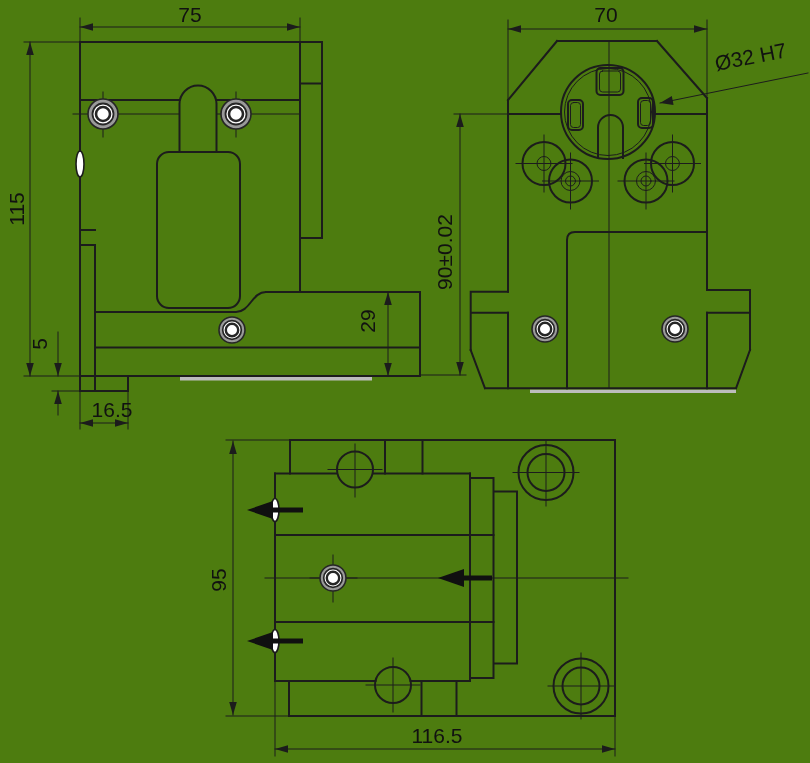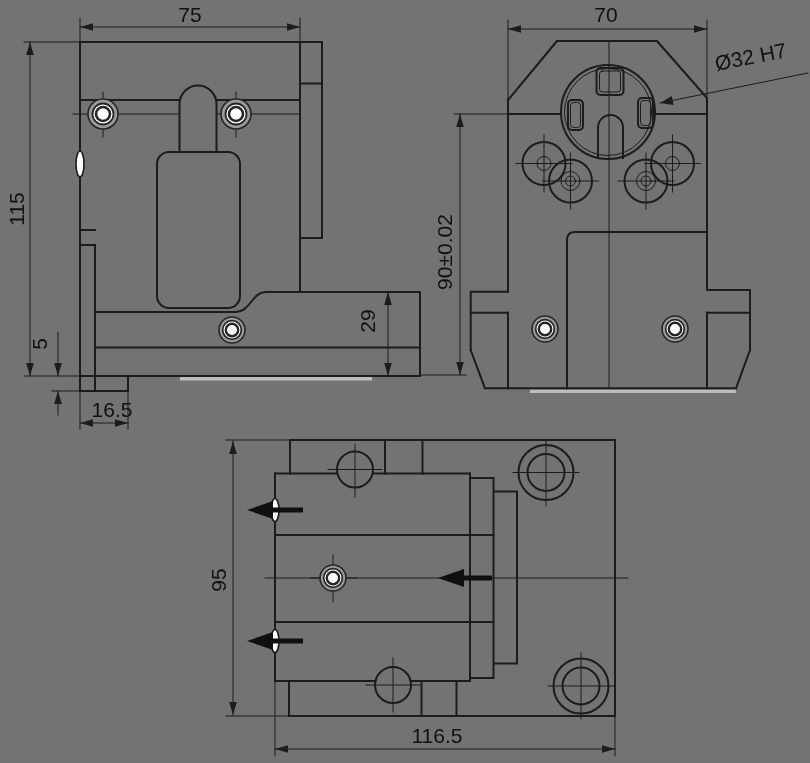--- a/index.html
+++ b/index.html
@@ -1,16 +1,16 @@
 <!DOCTYPE html>
 <html><head>
 <meta charset="utf-8">
 <style>
   html,body{margin:0;padding:0;background:#fff;}
-  .page{position:relative;width:810px;height:763px;background:#737373;overflow:hidden;}
+  .page{position:relative;width:810px;height:763px;background:#4d7c0f;overflow:hidden;}
   svg{display:block;}
   .o{fill:none;stroke:#1c1c1c;stroke-width:2;stroke-linecap:square;stroke-linejoin:miter;}
   .t{fill:none;stroke:#1c1c1c;stroke-width:1;stroke-linecap:square;}
   .ah{fill:#1c1c1c;stroke:none;}
   .blk{fill:#101010;stroke:none;}
   .tail{stroke:#101010;stroke-width:5;fill:none;}
   .shadow{fill:#bdbdbd;stroke:none;}
   .bump{fill:#ffffff;stroke:#1c1c1c;stroke-width:1.6;}
   text{font-family:"Liberation Sans", sans-serif;font-size:21px;fill:#111;}
   .dimtxt{text-anchor:middle;}

